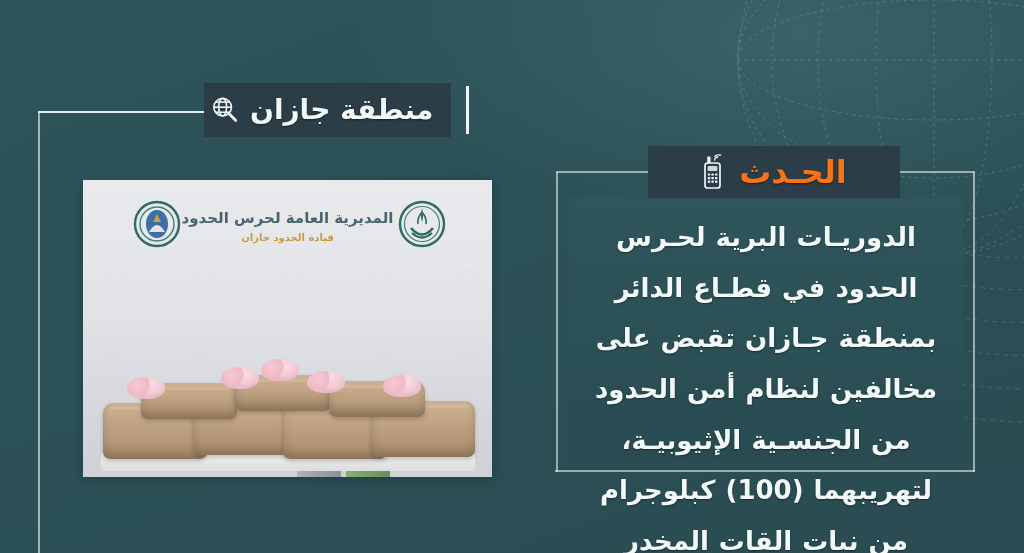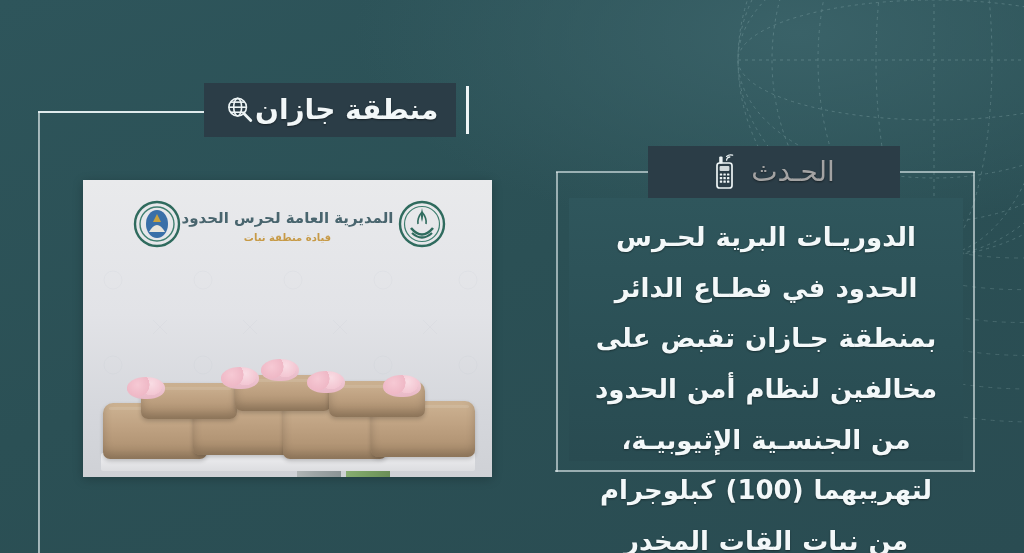--- a/index.html
+++ b/index.html
@@ -103,24 +103,25 @@
     height: 2px;
     background: rgba(223,234,236,.62);
   }
 
   
   .region-badge {
     position: absolute;
     left: 204px;
     top: 83px;
     height: 54px;
-    padding: 0 18px 0 21px;
+    padding: 0 18px 0 6px;
     background: #2b3d47;
     display: flex;
     align-items: center;
+    gap: 10px;
     direction: rtl;
     justify-content: center;
   }
   .region-badge .label {
     color: #f2f7f8;
     font-size: 28px;
     font-weight: bold;
     letter-spacing: .5px;
     line-height: 1;
     text-shadow: 0 1px 2px rgba(0,0,0,.45);
@@ -247,23 +248,23 @@
     width: 252px;
     height: 52px;
     background: #2b3d47;
     display: flex;
     align-items: center;
     justify-content: center;
     gap: 12px;
     direction: rtl;
   }
   .event-header .label {
-    color: #a3a3a3;
-    font-size: 28px;
-    font-weight: normal;
+    color: #f97316;
+    font-size: 32px;
+    font-weight: bold;
     line-height: 1;
     letter-spacing: 1px;
     text-shadow: 0 1px 2px rgba(0,0,0,.45);
     white-space: nowrap;
   }
   .icon-radio { width: 26px; height: 36px; display: block; flex: 0 0 auto; }
 
   .event-body {
     position: absolute;
     left: 569px;
@@ -386,21 +387,21 @@
         <path d="M24 8 q-2 8 0 14 q2 -6 0 -14z" fill="#2f6b5e"></path>
         <path d="M24 12 q-5 6 -4 12 M24 12 q5 6 4 12" fill="none" stroke="#2f6b5e" stroke-width="1.6"></path>
         <path d="M13 28 q11 13 22 0" fill="none" stroke="#2f6b5e" stroke-width="2.6"></path>
         <path d="M14 33 q10 9 20 0" fill="none" stroke="#2f6b5e" stroke-width="2.2"></path>
       </svg>
     </div>
 
     <div class="photo-banner">
       <div class="bnr-texts">
         <div class="bnr-line1">المديرية العامة لحرس الحدود</div>
-        <div class="bnr-line2">قيادة منطقة نبات</div>
+        <div class="bnr-line2">قيادة الحدود جازان</div>
       </div>
     </div>
 
     <div class="person person-a">
       <div class="p-head"></div>
       <div class="p-body"></div>
 
     </div>
     <div class="person person-b">
       <div class="p-head"></div>

